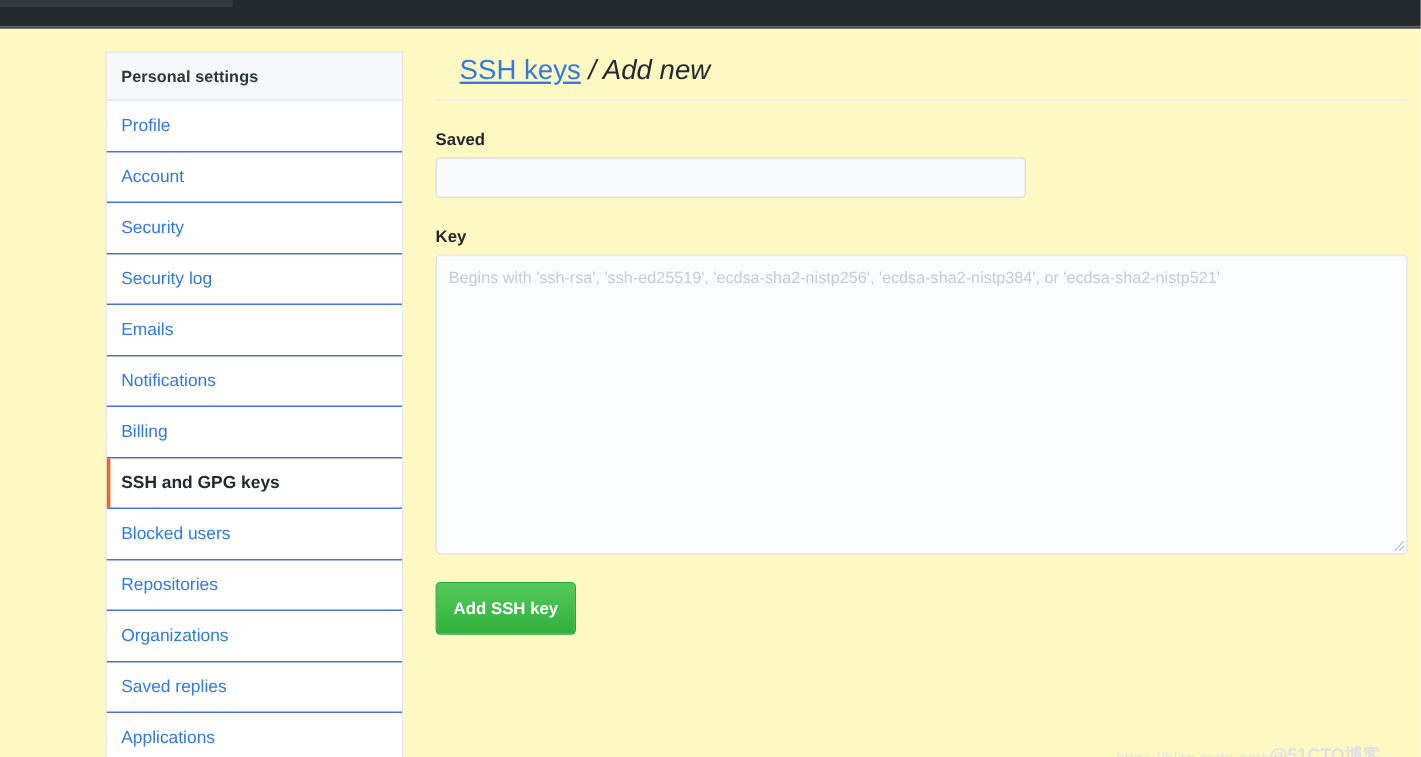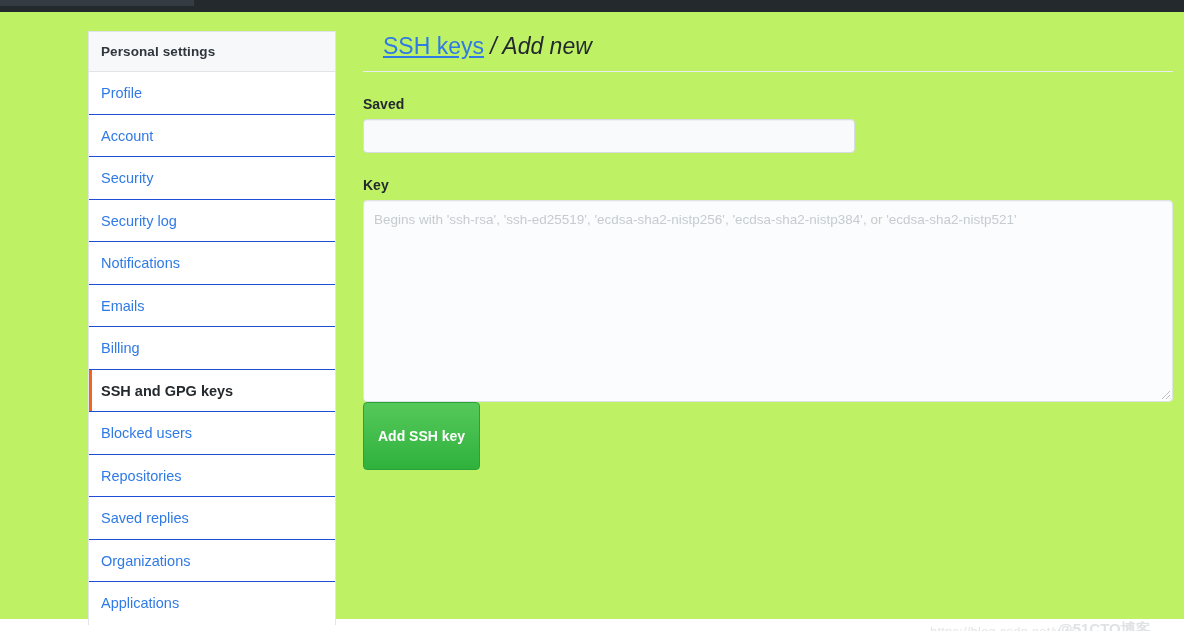--- a/index.html
+++ b/index.html
@@ -34,24 +34,24 @@
     position: absolute;
     left: 0; top: 22px;
     width: 1184px;
     height: 2px;
     background: #3a4047;
   }
 
   
   .page {
     position: absolute;
-    left: 0; top: 12px;
+    left: 0; top: 24px;
     width: 1184px;
     height: 607px;
-    background: #bef264;
+    background: #fef9c3;
   }
 
   
   .sidebar {
     position: absolute;
     left: 88px; top: 19px;
     width: 248px;
     border: 1px solid #e1e4e8;
     border-bottom: none;
     box-sizing: border-box;
@@ -136,21 +136,21 @@
     font-size: 14px;
     color: #24292e;
     font-family: "Liberation Sans", sans-serif;
     outline: none;
     box-shadow: inset 0 1px 1px rgba(27,31,35,0.04);
   }
 
   .key-textarea {
     display: block;
     width: 810px;
-    height: 202px;
+    height: 250px;
     box-sizing: border-box;
     border: 1px solid #dfe2e5;
     border-radius: 4px;
     background: #fbfcfd;
     padding: 9px 10px;
     font-size: 13.5px;
     color: #24292e;
     font-family: "Liberation Sans", sans-serif;
     outline: none;
     resize: none;
@@ -164,22 +164,23 @@
   .resize-grip {
     position: absolute;
     right: 2px;
     bottom: 2px;
     width: 13px;
     height: 13px;
     pointer-events: none;
   }
 
   .submit-btn {
+    margin-top: 23px;
     display: inline-block;
-    padding: 24px 14px;
+    padding: 12px 14px;
     font-size: 14px;
     font-weight: bold;
     color: #ffffff;
     background: linear-gradient(#55c95a, #2fb13c);
     border: 1px solid #2aa23a;
     border-radius: 4px;
     font-family: "Liberation Sans", sans-serif;
     cursor: pointer;
     line-height: 18px;
   }
@@ -224,42 +225,42 @@
     <div class="nav-item">
       <span>Account</span>
     </div>
     <div class="nav-item">
       <span>Security</span>
     </div>
     <div class="nav-item">
       <span>Security log</span>
     </div>
     <div class="nav-item">
+      <span>Emails</span>
+    </div>
+    <div class="nav-item">
       <span>Notifications</span>
-    </div>
-    <div class="nav-item">
-      <span>Emails</span>
     </div>
     <div class="nav-item">
       <span>Billing</span>
     </div>
     <div class="nav-item selected">
       <span>SSH and GPG keys</span>
     </div>
     <div class="nav-item">
       <span>Blocked users</span>
     </div>
     <div class="nav-item">
       <span>Repositories</span>
     </div>
     <div class="nav-item">
+      <span>Organizations</span>
+    </div>
+    <div class="nav-item">
       <span>Saved replies</span>
-    </div>
-    <div class="nav-item">
-      <span>Organizations</span>
     </div>
     <div class="nav-item">
       <span>Applications</span>
     </div>
   </div>
 
   <div class="content">
 
     <h1 class="page-heading"><a class="heading-link" href="#">SSH keys</a><span class="heading-rest"> / Add new</span></h1>
 

